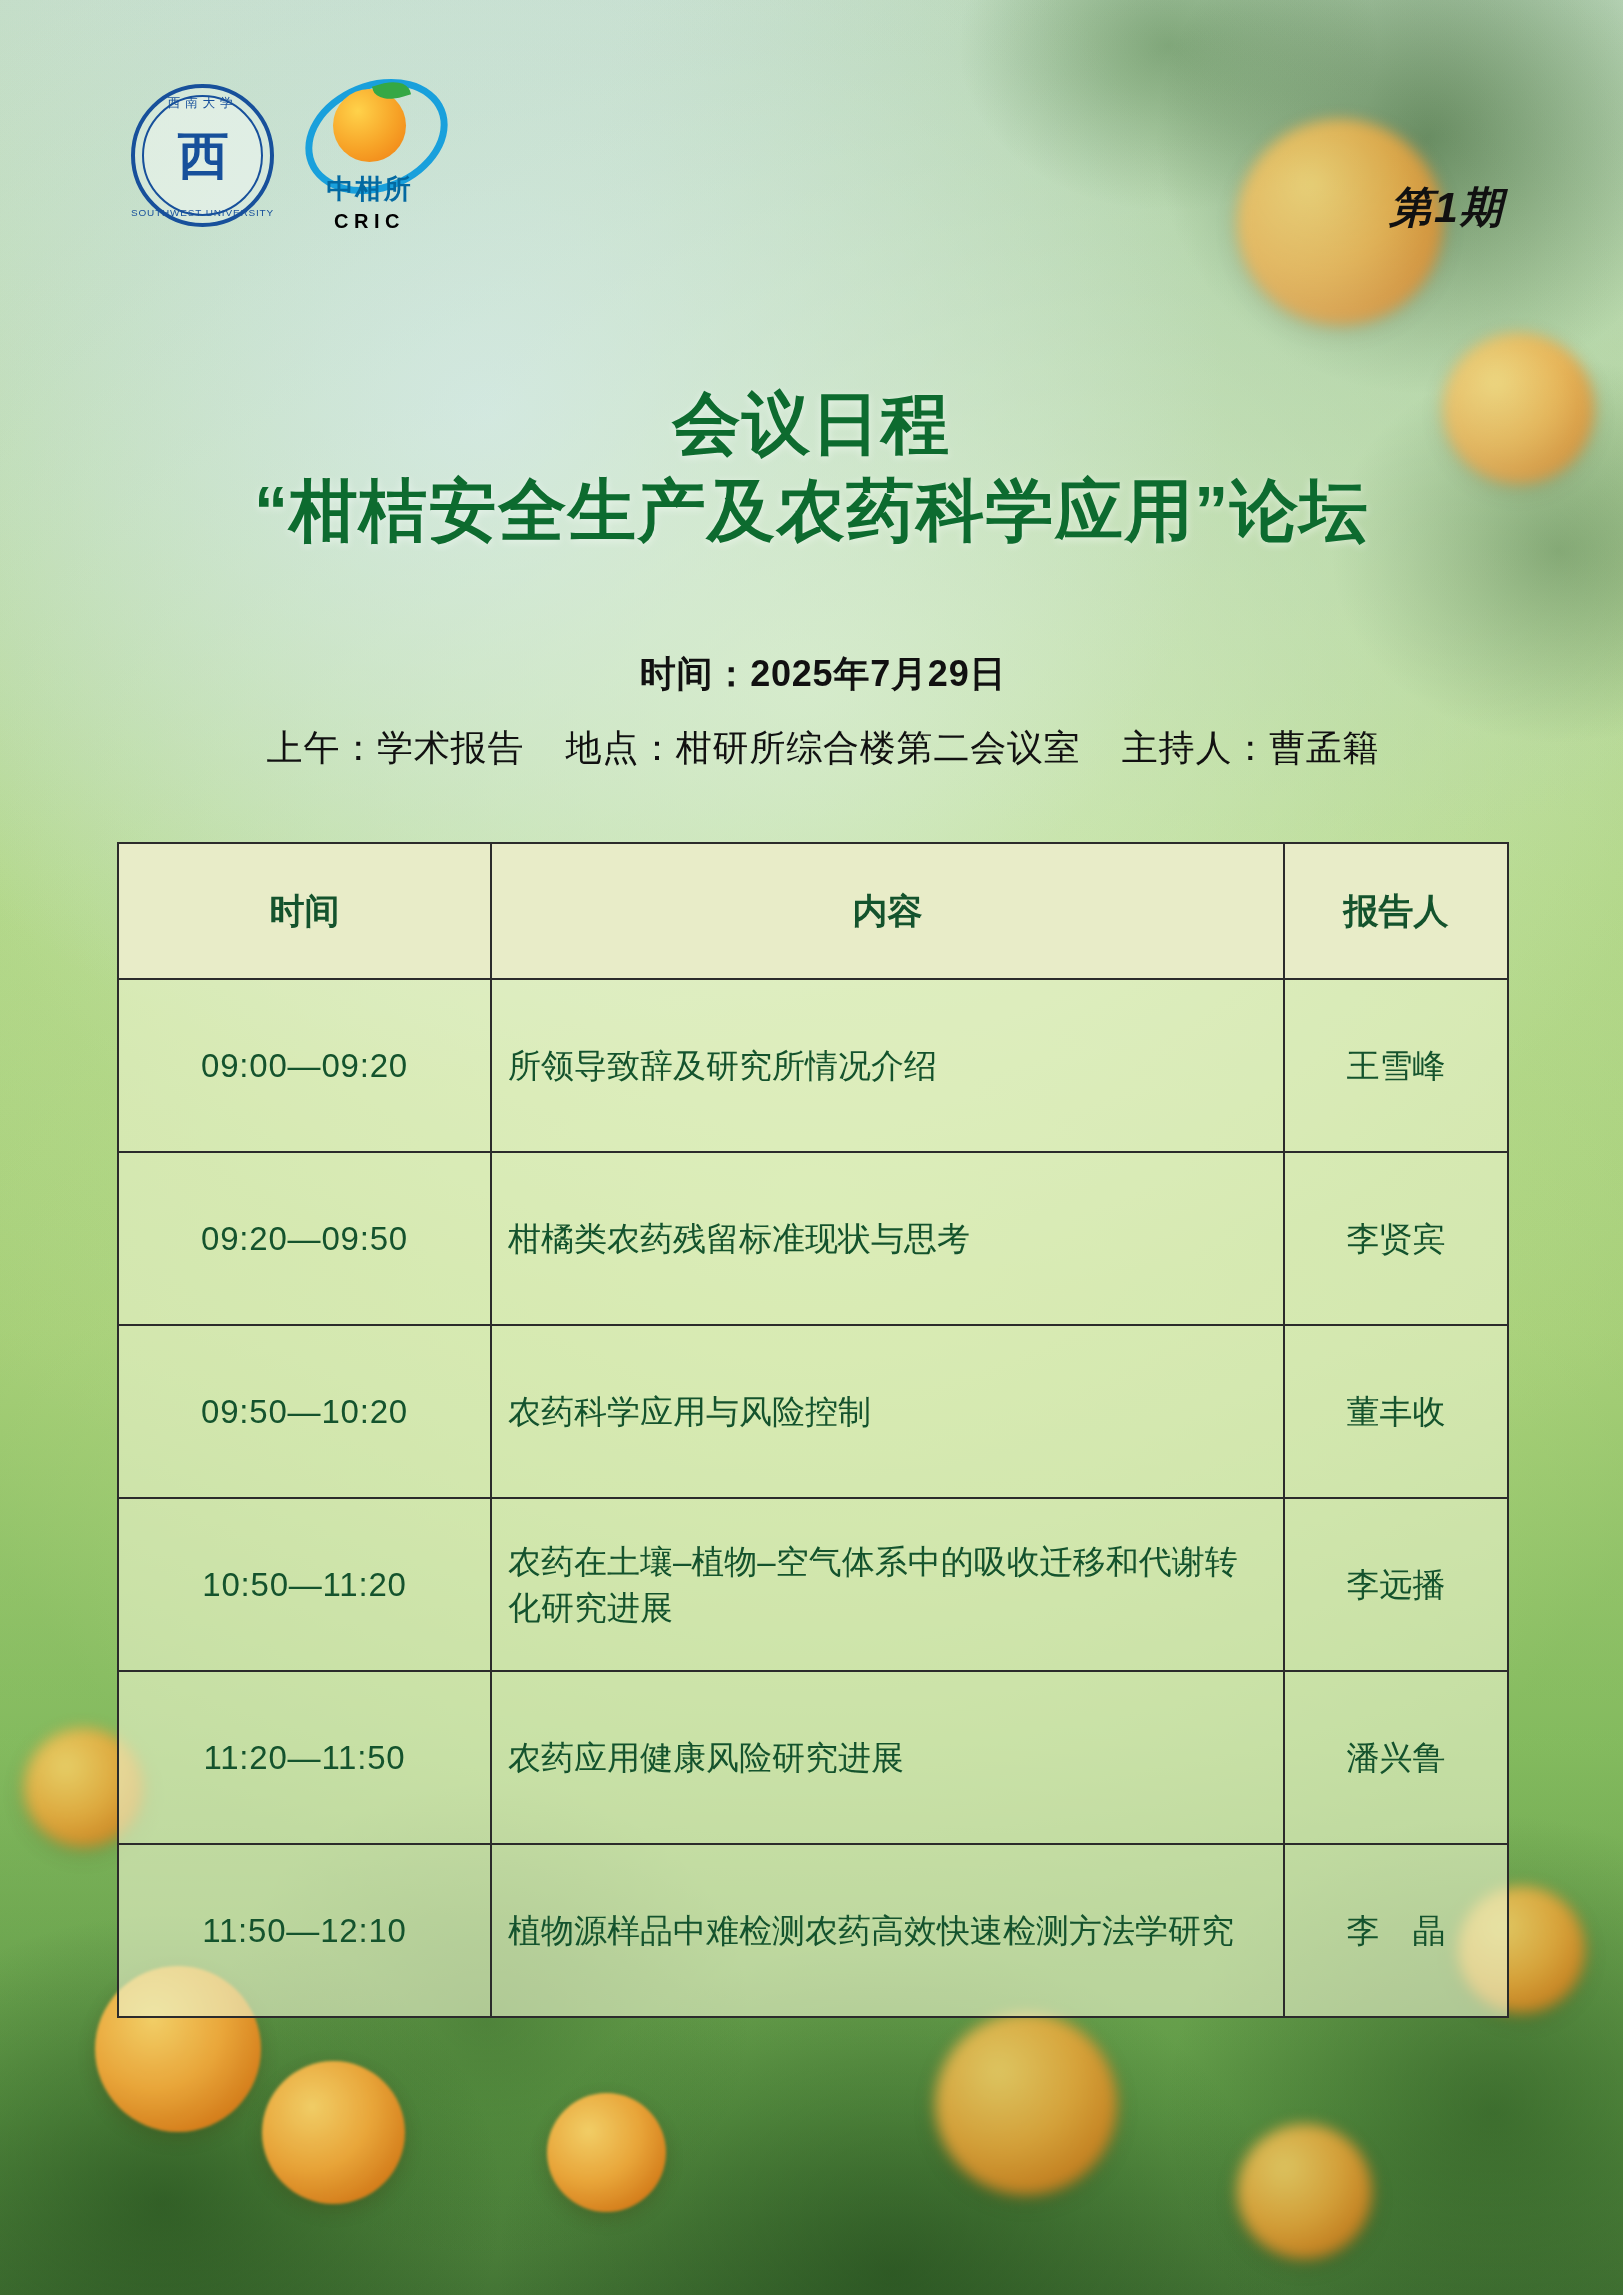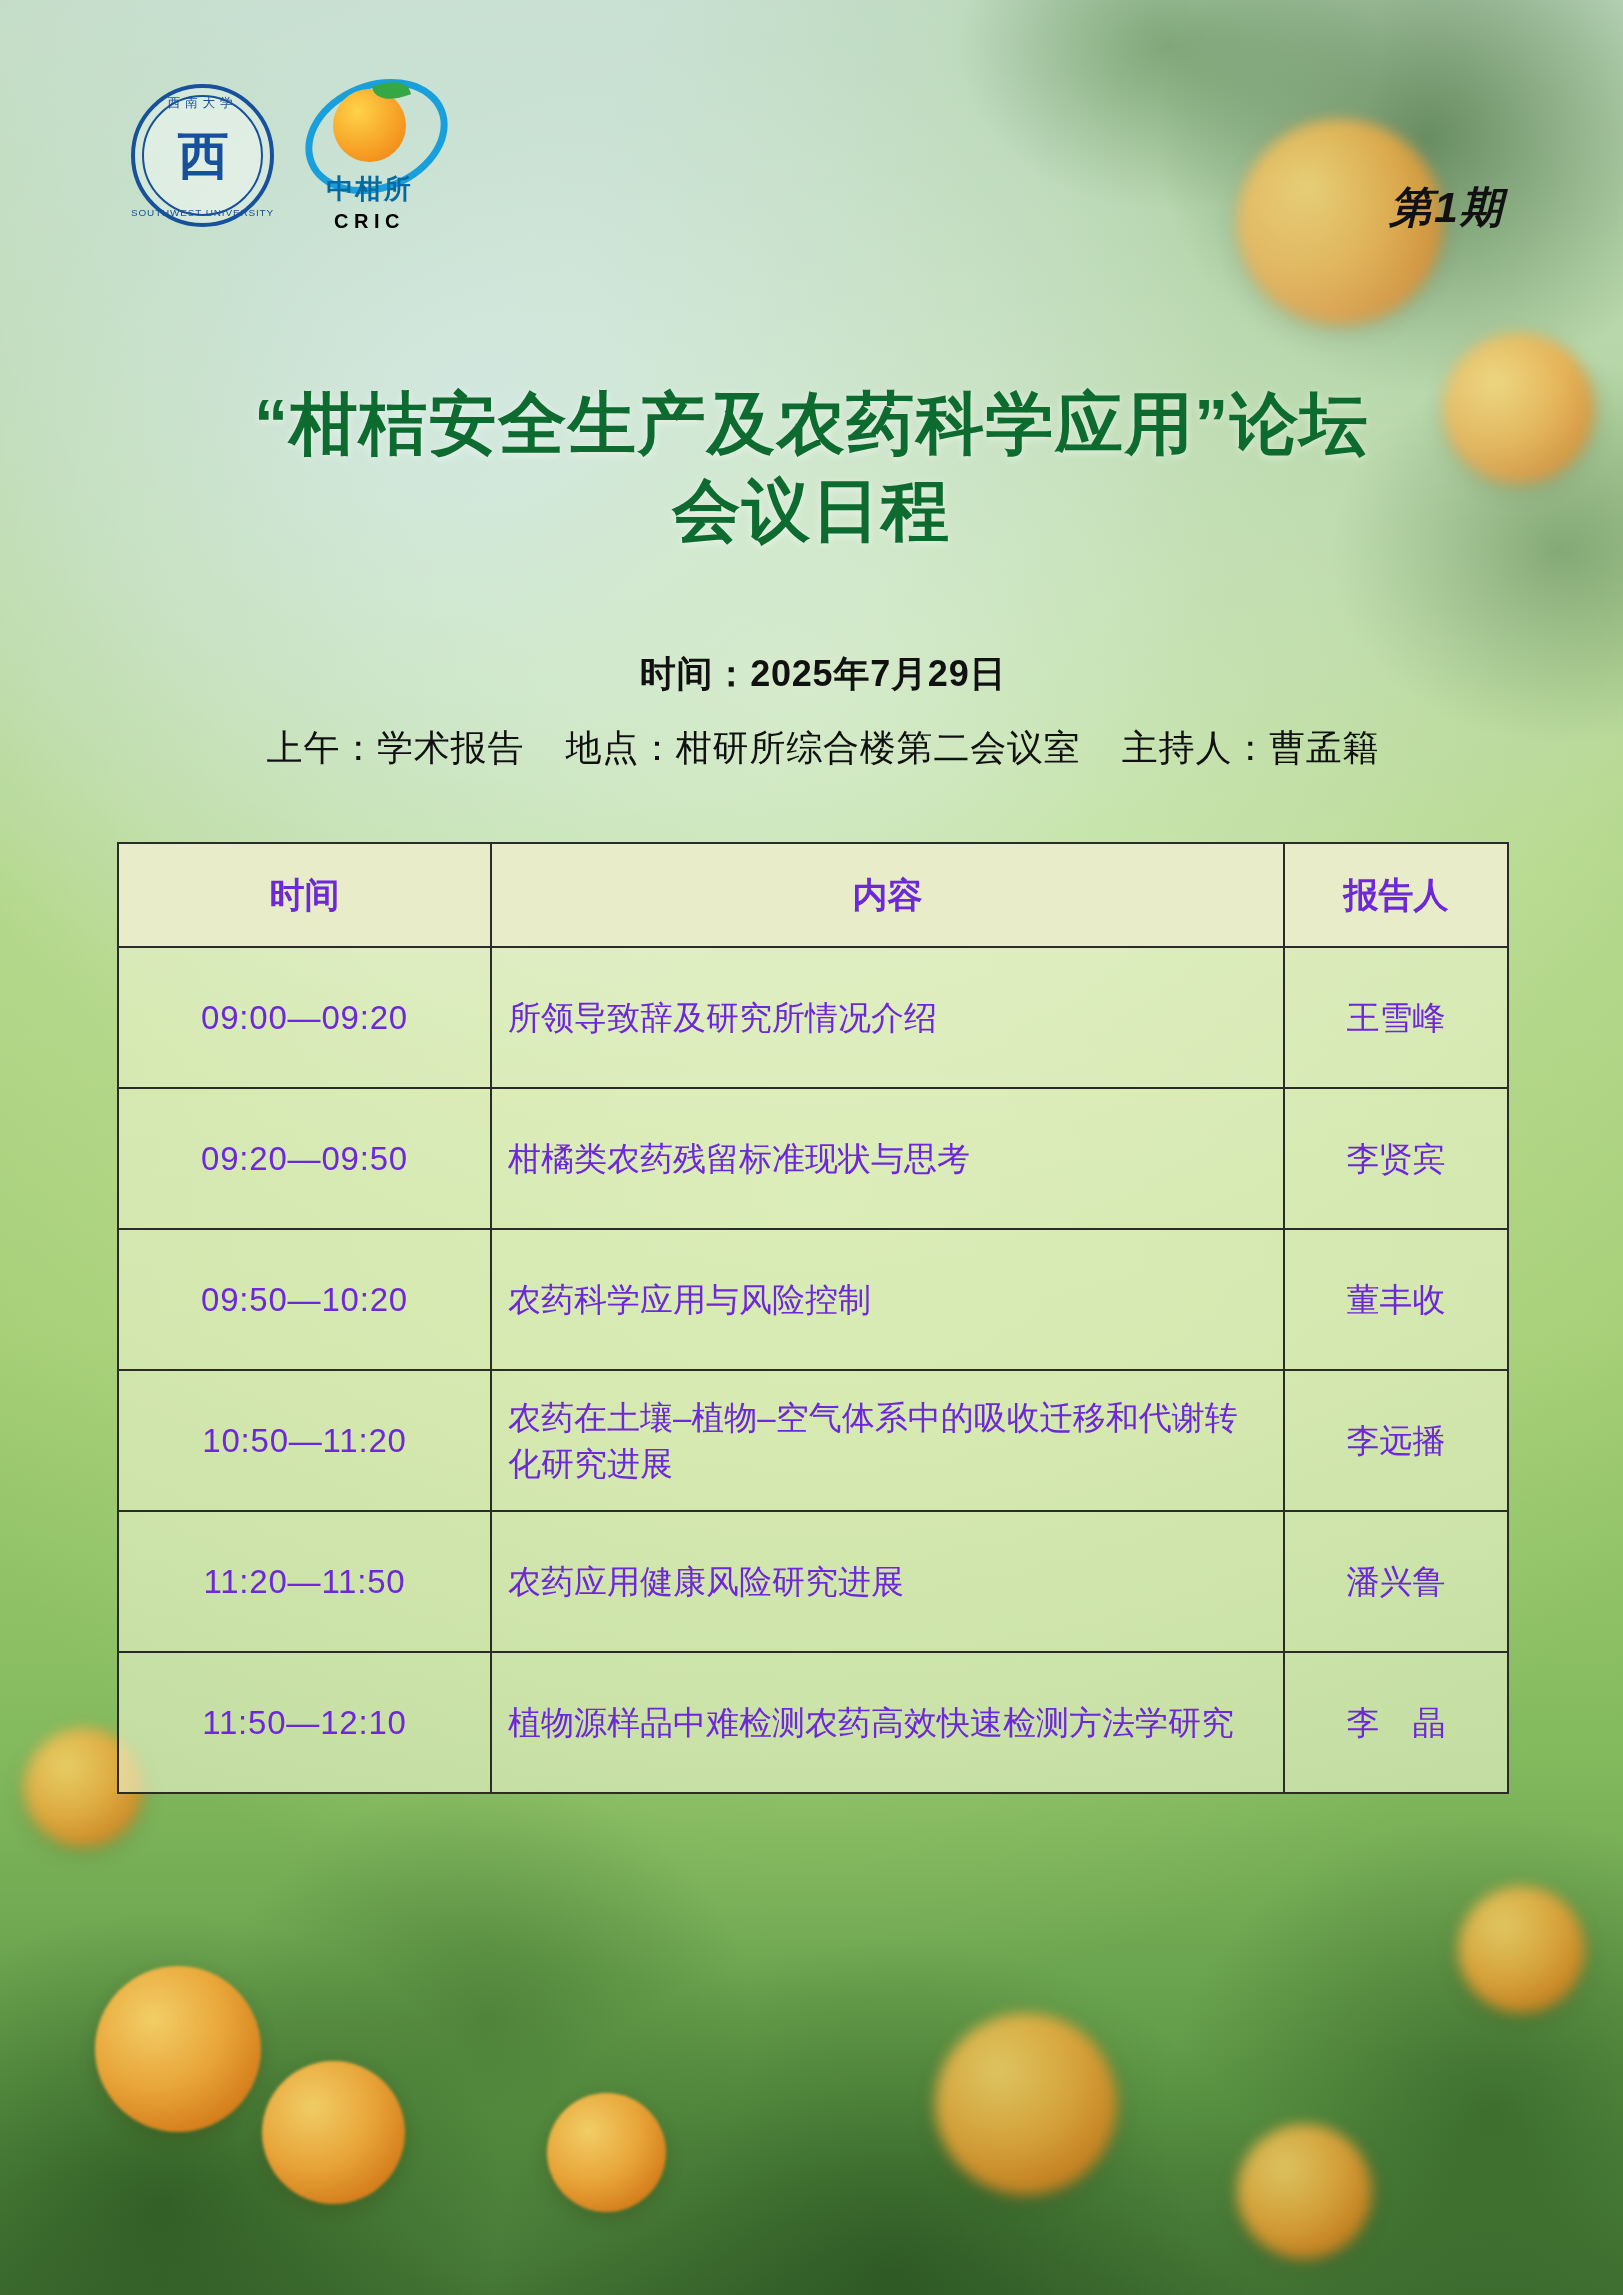--- a/index.html
+++ b/index.html
@@ -238,23 +238,23 @@
   }
   table.schedule {
     width: 100%;
     border-collapse: collapse;
     table-layout: fixed;
     border: 2.4px solid #2b2b2b;
   }
   table.schedule th,
   table.schedule td {
     border: 2.4px solid #2b2b2b;
-    padding: 10px 16px;
+    padding: 26px 16px;
     vertical-align: middle;
-    color: #6d28d9;
+    color: #14532d;
     margin-top: 16px;
   }
   table.schedule thead th {
     background: #e8ecc8;
     font-size: 35px;
     font-weight: bold;
     text-align: center;
     height: 82px;
   }
   col.c-time  { width: 373px; }
@@ -320,22 +320,22 @@
         <div class="cric-name">中柑所</div>
         <div class="cric-abbr">CRIC</div>
       </div>
 
     </div>
 
     <div class="issue">第1期</div>
   </div>
 
   <div class="title-block">
+    <div class="title-line">会议日程</div>
     <div class="title-line">“柑桔安全生产及农药科学应用”论坛</div>
-    <div class="title-line">会议日程</div>
   </div>
 
   <div class="meta-block">
     <div class="meta-date">
       <span>时间：</span><span>2025年7月29日</span>
     </div>
     <div class="meta-row">
       <span class="seg"><span>上午：</span><span>学术报告</span></span><span class="seg"><span>地点：</span><span>柑研所综合楼第二会议室</span></span><span class="seg"><span>主持人：</span><span>曹孟籍</span></span>
     </div>
   </div>

